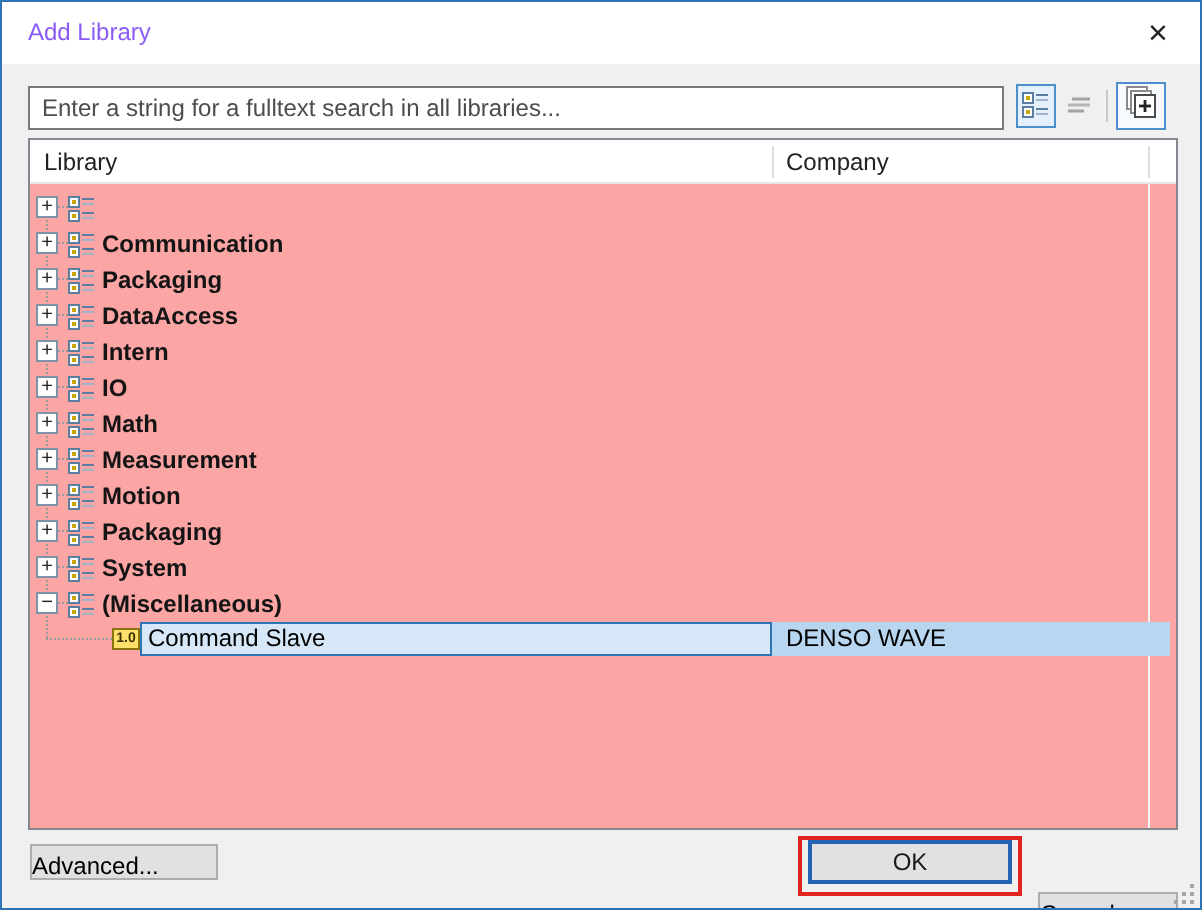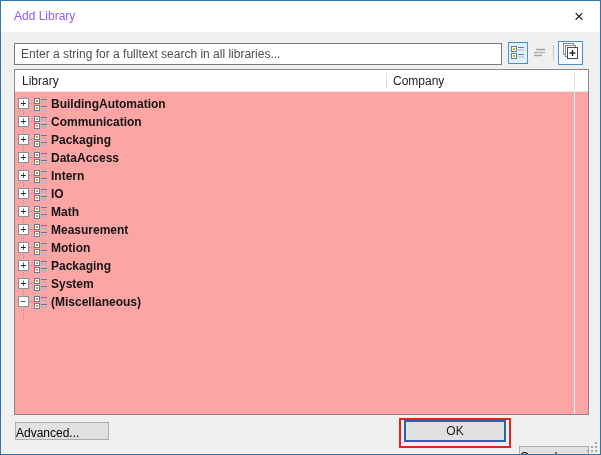--- a/index.html
+++ b/index.html
@@ -167,21 +167,20 @@
         <span class="libicon"><svg width="14" height="14" viewBox="0 0 14 14">
               <rect x="0.5" y="1.5" width="5" height="5" fill="#fff" stroke="#5b7da0"></rect>
               <rect x="2" y="3" width="2" height="2" fill="#caa600"></rect>
               <line x1="7" y1="2.5" x2="13" y2="2.5" stroke="#5b7da0"></line>
               <line x1="7" y1="5" x2="13" y2="5" stroke="#9fb4c9"></line>
               <rect x="0.5" y="8.5" width="5" height="5" fill="#fff" stroke="#5b7da0"></rect>
               <rect x="2" y="10" width="2" height="2" fill="#caa600"></rect>
               <line x1="7" y1="9.5" x2="13" y2="9.5" stroke="#5b7da0"></line>
               <line x1="7" y1="12" x2="13" y2="12" stroke="#9fb4c9"></line>
             </svg></span>
-        <span class="tlabel">BuildingAutomation</span>
       </div>
       <div class="trow">
         <span class="expander">+</span>
           <span class="stub"></span>
         <span class="libicon"><svg width="14" height="14" viewBox="0 0 14 14">
               <rect x="0.5" y="1.5" width="5" height="5" fill="#fff" stroke="#5b7da0"></rect>
               <rect x="2" y="3" width="2" height="2" fill="#caa600"></rect>
               <line x1="7" y1="2.5" x2="13" y2="2.5" stroke="#5b7da0"></line>
               <line x1="7" y1="5" x2="13" y2="5" stroke="#9fb4c9"></line>
               <rect x="0.5" y="8.5" width="5" height="5" fill="#fff" stroke="#5b7da0"></rect>
@@ -335,20 +334,26 @@
               <line x1="7" y1="2.5" x2="13" y2="2.5" stroke="#5b7da0"></line>
               <line x1="7" y1="5" x2="13" y2="5" stroke="#9fb4c9"></line>
               <rect x="0.5" y="8.5" width="5" height="5" fill="#fff" stroke="#5b7da0"></rect>
               <rect x="2" y="10" width="2" height="2" fill="#caa600"></rect>
               <line x1="7" y1="9.5" x2="13" y2="9.5" stroke="#5b7da0"></line>
               <line x1="7" y1="12" x2="13" y2="12" stroke="#9fb4c9"></line>
             </svg></span>
         <span class="tlabel">(Miscellaneous)</span>
       </div>
 
+      <div class="childrow">
+        <span class="connector-h"></span>
+        <span class="badge">1.0</span>
+        <span class="namecell">Command Slave</span>
+        <span class="companycell">DENSO WAVE</span>
+      </div>
     </div>
   </div>
 
   <div class="btn btn-advanced">Advanced...</div>
 
   <div class="red-annotation">
     <div class="btn-ok">OK</div>
   </div>
 
   <div class="btn btn-cancel">Cancel</div>

